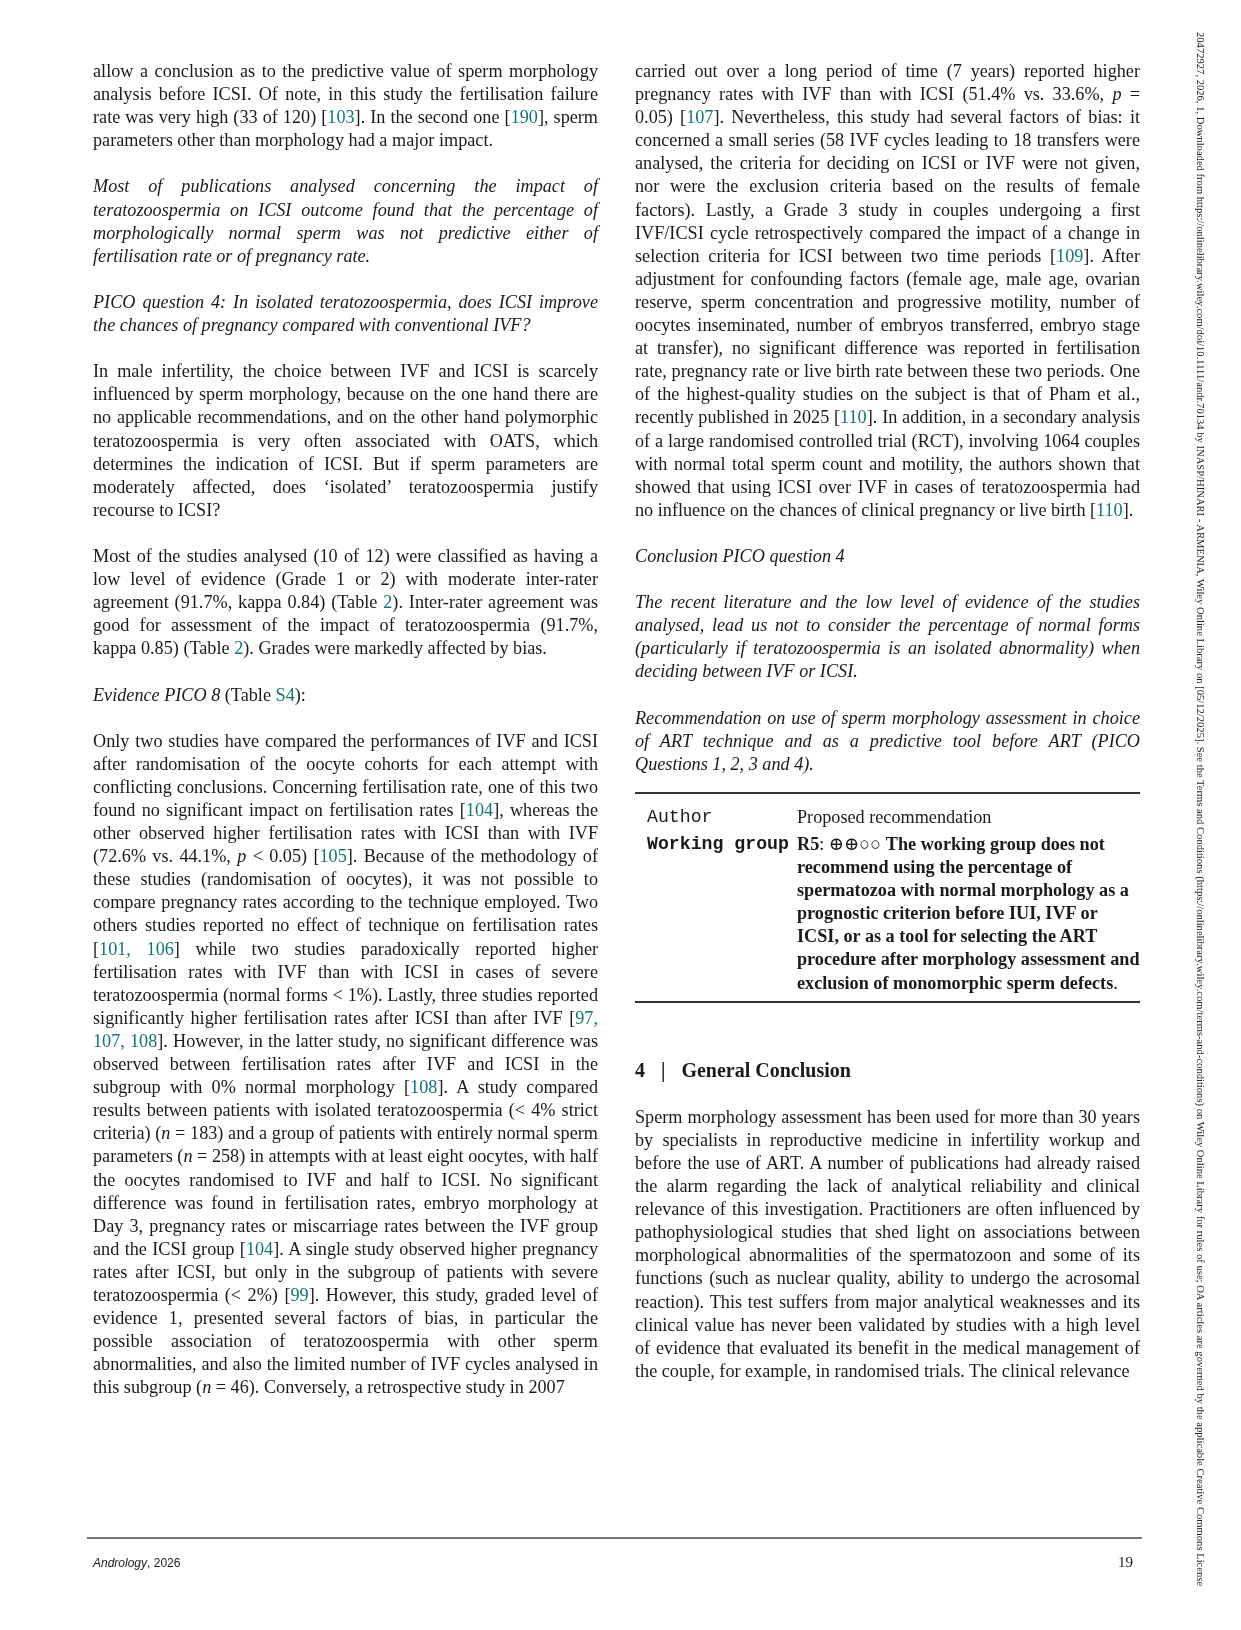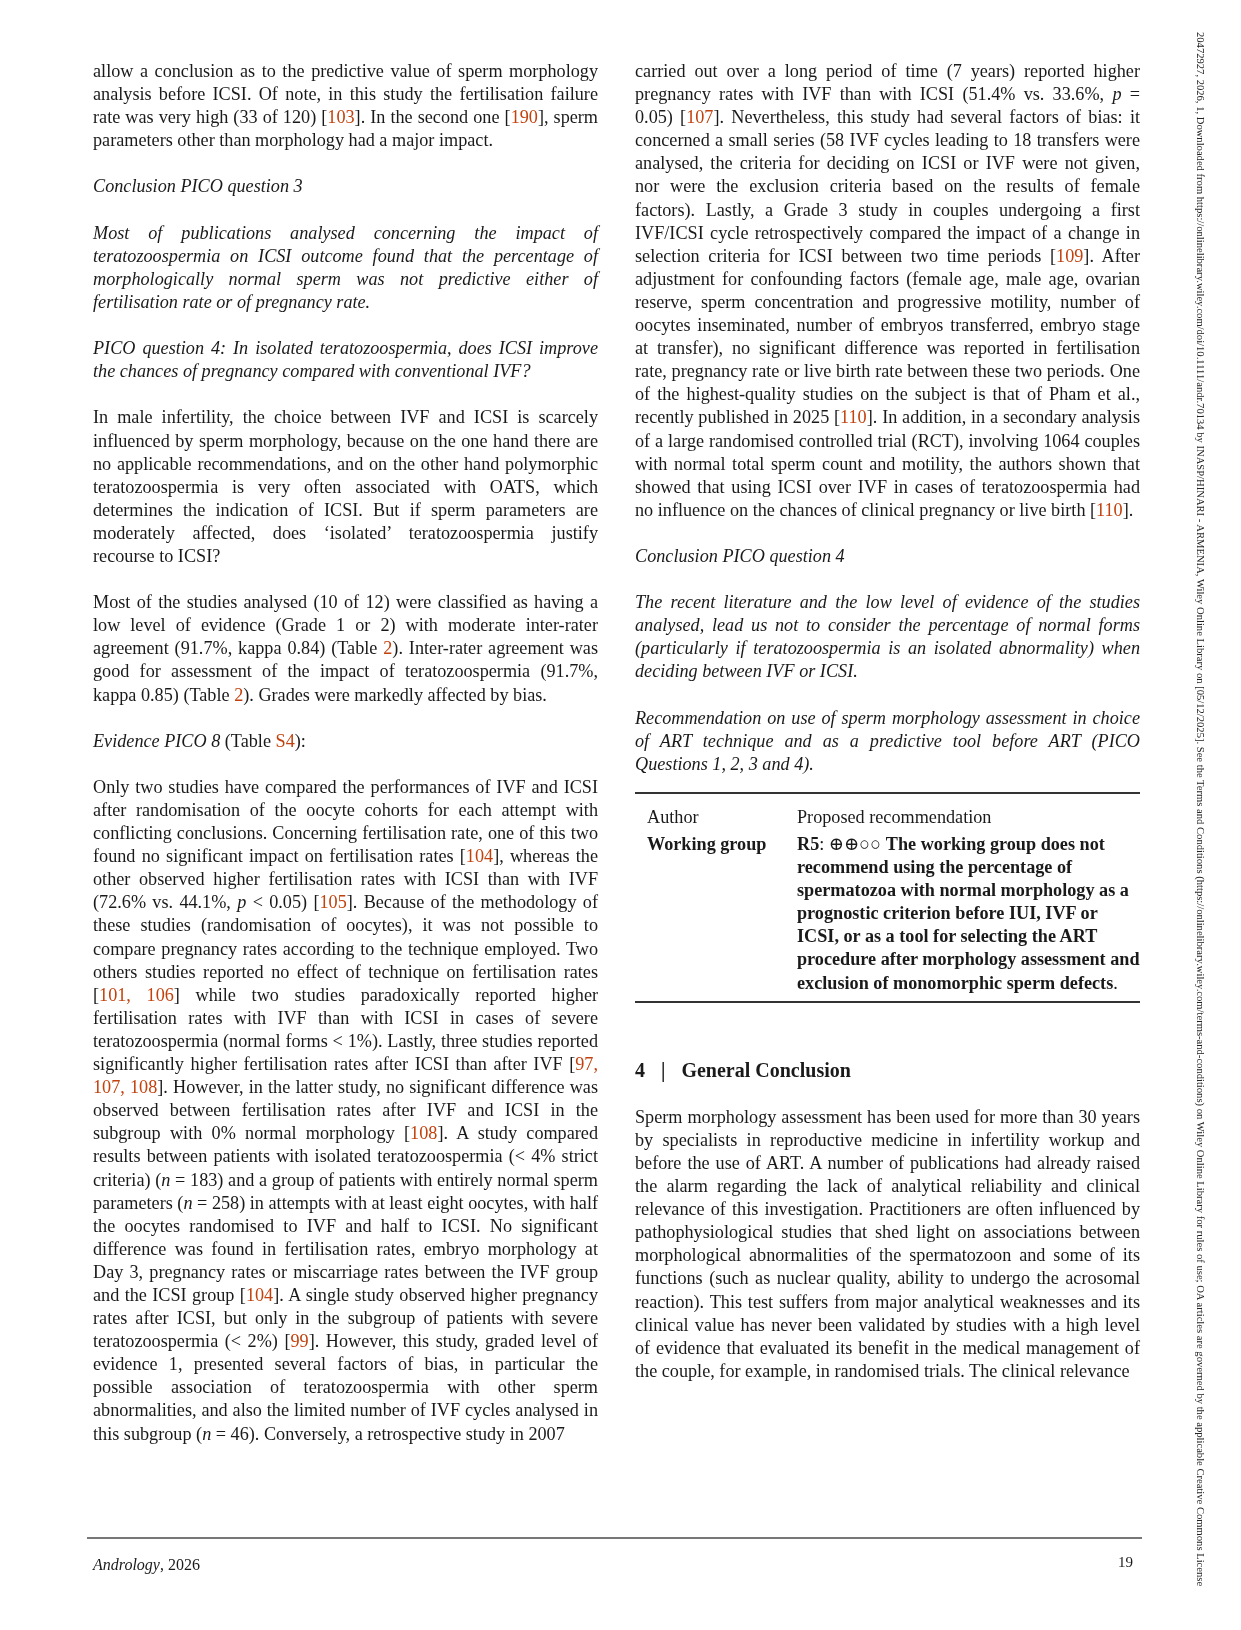--- a/index.html
+++ b/index.html
@@ -11,58 +11,57 @@
   .col {
     position: absolute; top: 60px;
     font-family: "Liberation Serif", "DejaVu Serif", serif;
     font-size: 18.2px; line-height: 23.1px;
     text-align: justify;
   }
   .col.left { left: 93px; width: 505px; }
   .col.right { left: 635px; width: 505px; }
   .col p { margin: 0 0 23.1px 0; }
   .ital { font-style: italic; }
-  a.ref { color: #c2410c; text-decoration: none; }
+  a.ref { color: #0f766e; text-decoration: none; }
   .rec-table {
     width: 100%; border-collapse: collapse; margin-top: 16px;
     border-top: 2px solid #333; border-bottom: 2px solid #333;
     font-size: 18.2px; line-height: 23.1px;
   }
   .rec-table td { vertical-align: top; padding: 0; text-align: left; }
   .rec-table th { font-weight: normal; text-align: left; padding: 12px 0 4px 0; }
-  .rec-table .c1 { width: 150px; padding-left: 12px; }
+  .rec-table .c1 { width: 150px; padding-left: 12px; font-family: Liberation Mono, monospace; }
   .rec-table tbody td { padding-bottom: 6px; }
   .bold { font-weight: bold; }
   .section-heading {
     font-family: "Liberation Serif", "DejaVu Serif", serif;
     font-weight: bold; font-size: 20px; margin: 56px 0 24px 0;
   }
   .section-heading .sep { margin: 0 16px; }
   .footer-rule { position: absolute; left: 87px; top: 1537px; width: 1055px; height: 2px; background: #777; }
   .footer-left {
-    position: absolute; left: 93px; top: 1556px; font-size: 16px; font-style: italic;
-    font-family: Liberation Serif, serif;
+    position: absolute; left: 93px; top: 1556px; font-size: 12px; font-style: italic;
+    font-family: Liberation Sans, sans-serif;
   }
   .footer-left .yr { font-style: normal; }
   .footer-right { position: absolute; right: 108px; top: 1554px; font-size: 15px; font-family: "Liberation Serif", serif; }
   .sidebar {
     position: absolute; left: 1190px; top: 32px; width: 1520px; height: 20px;
     transform-origin: 0 0; transform: rotate(90deg) translateY(-20px);
     font-family: "Liberation Serif", serif; font-size: 10.6px; line-height: 20px;
     white-space: nowrap; color: #222;
   }
 </style>
 </head>
 <body>
 
 <div class="col left">
   <p>
     <span>allow a conclusion as to the predictive value of sperm morphology analysis before ICSI. Of note, in this study the fertilisation failure rate was very high (33 of 120) [</span><a class="ref">103</a><span>]. In the second one [</span><a class="ref">190</a><span>], sperm parameters other than morphology had a major impact.</span>
   </p>
-  <p class="ital">Conclusion PICO question 3</p>
   <p class="ital">Most of publications analysed concerning the impact of teratozoospermia on ICSI outcome found that the percentage of morphologically normal sperm was not predictive either of fertilisation rate or of pregnancy rate.</p>
   <p class="ital">PICO question 4: In isolated teratozoospermia, does ICSI improve the chances of pregnancy compared with conventional IVF?</p>
   <p>In male infertility, the choice between IVF and ICSI is scarcely influenced by sperm morphology, because on the one hand there are no applicable recommendations, and on the other hand polymorphic teratozoospermia is very often associated with OATS, which determines the indication of ICSI. But if sperm parameters are moderately affected, does ‘isolated’ teratozoospermia justify recourse to ICSI?</p>
   <p>
     <span>Most of the studies analysed (10 of 12) were classified as having a low level of evidence (Grade 1 or 2) with moderate inter-rater agreement (91.7%, kappa 0.84) (Table </span><a class="ref">2</a><span>). Inter-rater agreement was good for assessment of the impact of teratozoospermia (91.7%, kappa 0.85) (Table </span><a class="ref">2</a><span>). Grades were markedly affected by bias.</span>
   </p>
   <p>
     <span class="ital">Evidence PICO 8</span><span> (Table </span><a class="ref">S4</a><span>):</span>
   </p>
   <p>

